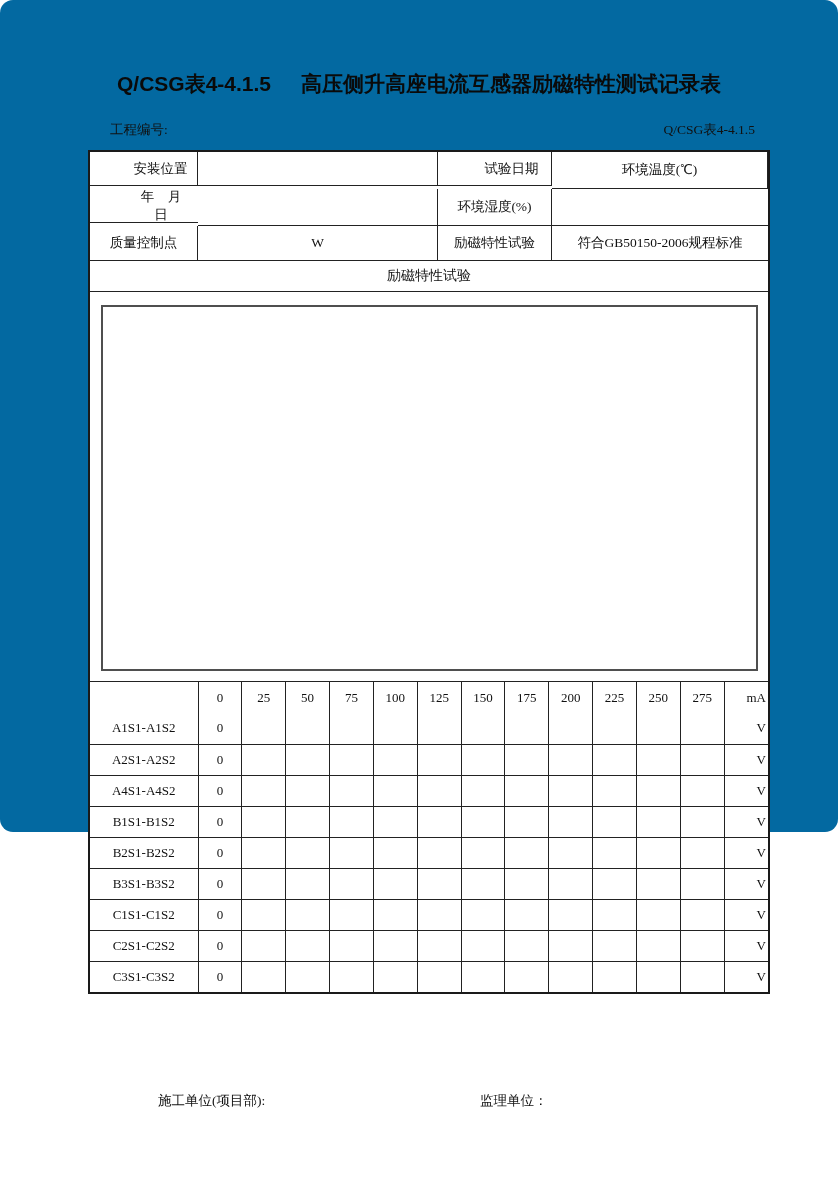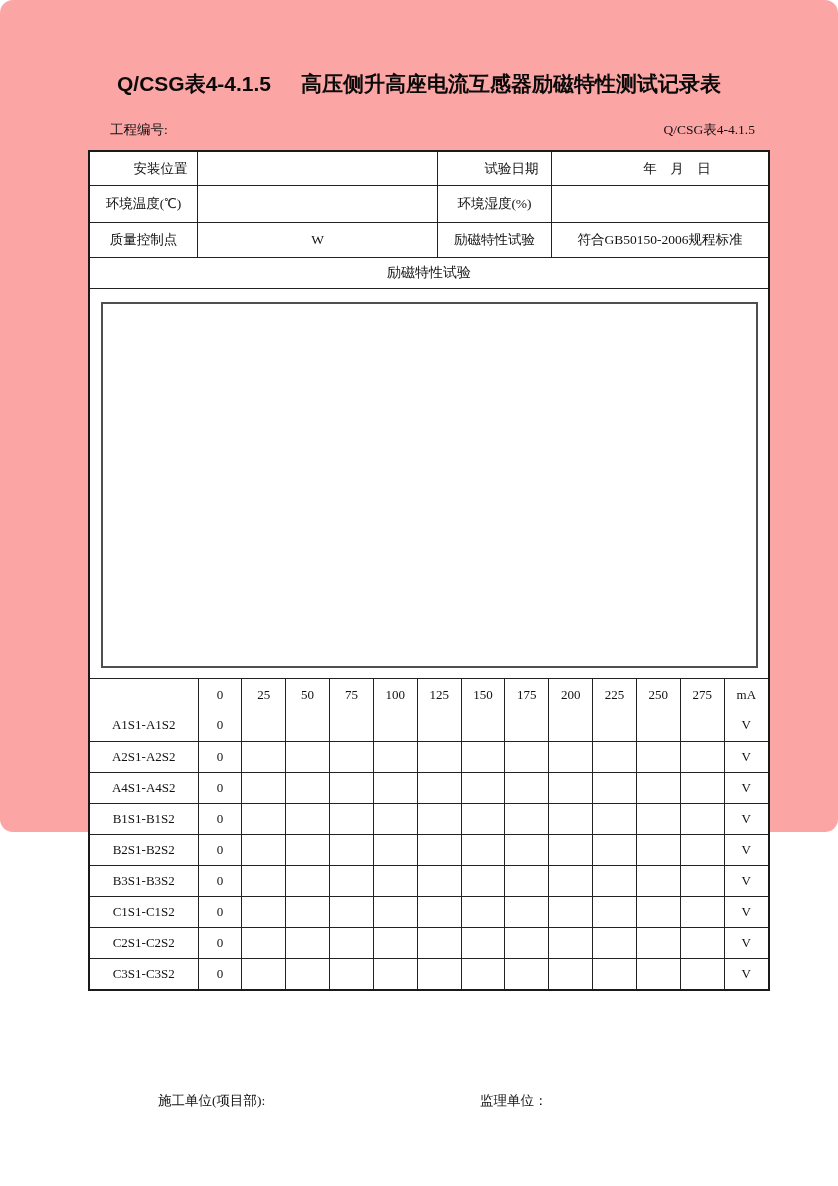--- a/index.html
+++ b/index.html
@@ -5,21 +5,21 @@
   * { box-sizing: border-box; }
   html, body { margin: 0; padding: 0; }
   body {
     width: 838px; height: 1186px;
     background: #ffffff;
     color: #111;
     font-family: "Liberation Serif", serif;
     position: relative;
     overflow: hidden;
   }
-  .page { position: relative; width: 838px; height: 832px; background: #fca5a5; border-radius: 13px; }
+  .page { position: relative; width: 838px; height: 832px; background: #0369a1; border-radius: 13px; }
 
   .title {
     position: absolute; top: 70px; left: 0; width: 100%;
     text-align: center;
     font-family: "Liberation Sans", sans-serif;
     font-weight: bold;
     font-size: 21px;
     color: #0a0a0a;
     white-space: nowrap;
   }
@@ -83,21 +83,21 @@
   table.exc td {
     border: 1px solid #222;
     text-align: center;
     font-size: 13px;
     height: 30px;
     padding: 0 2px;
     overflow: hidden;
     white-space: nowrap;
   }
   table.exc tr td:first-child { border-left: none; }
-  table.exc tr td:last-child { border-right: none; }
+  table.exc tr td:last-child { border-right: none; text-align: right; }
   table.exc tr:first-child td { border-top: none; }
   table.exc tr:last-child td { border-bottom: none; }
   table.exc tbody tr td { height: 31px; }
 
   .footer-line {
     position: absolute; top: 1092px; left: 0; width: 838px;
     font-size: 13.5px;
   }
   .footer-line .construction { position: absolute; left: 118px; top: 0; margin-left: 40px; }
   .footer-line .supervision { position: absolute; left: 480px; top: 0; }
@@ -115,23 +115,23 @@
     <span>工程编号:</span>
     <span>Q/CSG表4-4.1.5</span>
   </div>
 
   <div class="main">
 
     <div class="info-grid">
       <div class="cell r1">安装位置</div>
       <div class="cell r1"></div>
       <div class="cell r1">试验日期</div>
+      <div class="cell r2">环境温度(℃)</div>
+
       <div class="cell r1 last">年　月　日</div>
-
-      <div class="cell r2">环境温度(℃)</div>
       <div class="cell r2"></div>
       <div class="cell r2">环境湿度(%)</div>
       <div class="cell r2 last"></div>
 
       <div class="cell r3">质量控制点</div>
       <div class="cell r3">W</div>
       <div class="cell r3">励磁特性试验</div>
       <div class="cell r3 last">符合GB50150-2006规程标准</div>
     </div>
 

